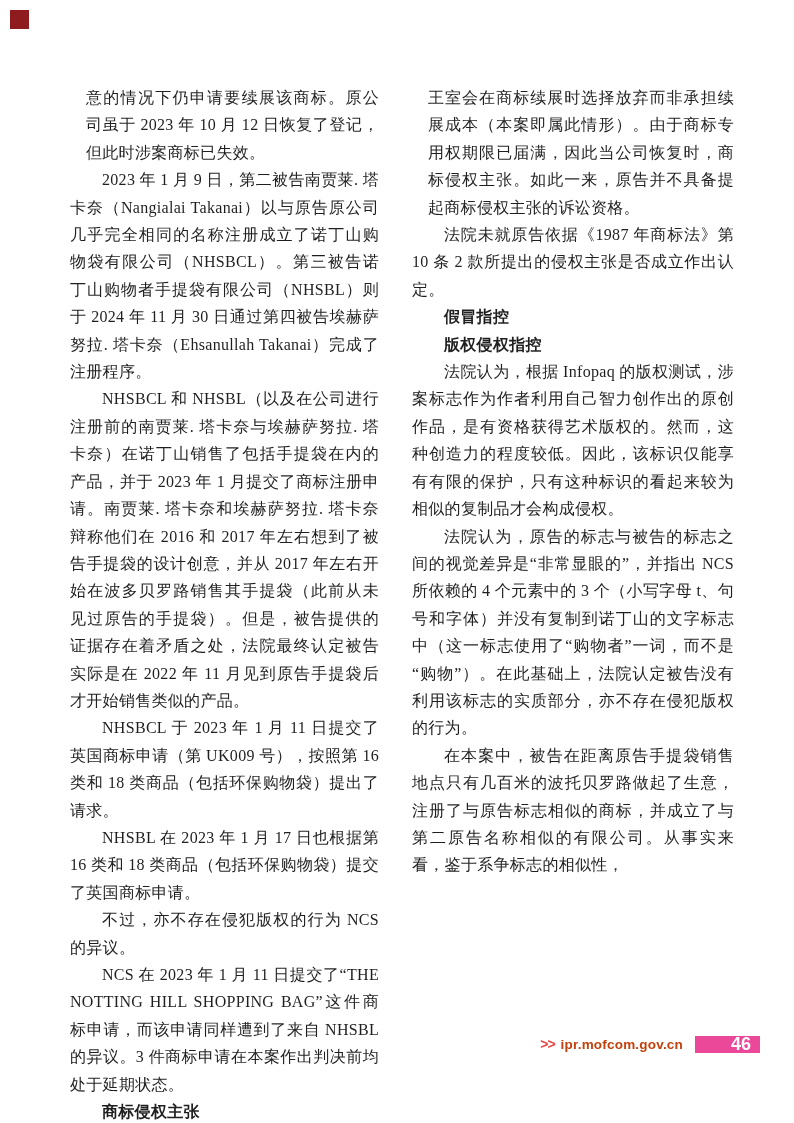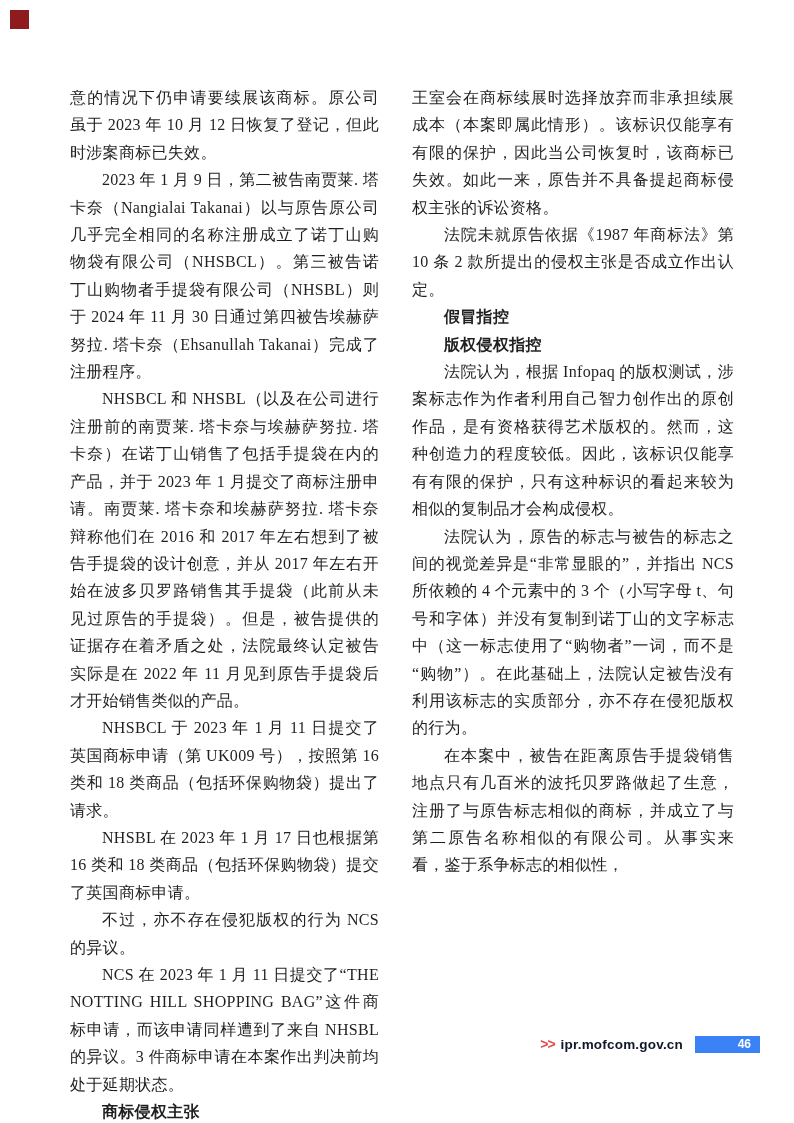--- a/index.html
+++ b/index.html
@@ -34,21 +34,21 @@
     line-height: 27.4px;
     letter-spacing: 0.3px;
   }
   .column.left  { left: 70px;  width: 309px; }
   .column.right { left: 412px; width: 322px; }
   .column p {
     margin: 0;
     padding: 0;
     text-indent: 2em;
   }
-  .column p.cont { text-indent: 0; }
+  .column p.cont { text-indent: 0; margin-left: 16px; }
   .column p.heading {
     font-weight: bold;
     text-align: left;
   }
   .footer {
     position: absolute;
     top: 1035px;
     right: 34px;
     height: 18px;
     display: flex;
@@ -57,31 +57,31 @@
   }
   .footer .chevrons {
     color: #e64545;
     font-weight: bold;
     font-size: 14px;
     letter-spacing: -1px;
     margin-right: 6px;
     line-height: 18px;
   }
   .footer .site {
-    color: #0f172a;
+    color: #c2410c;
     font-weight: bold;
     font-size: 13.5px;
     letter-spacing: 0.2px;
     margin-right: 12px;
   }
   .footer .page-number-box {
-    background: #3b82f6;
+    background: #ec4899;
     color: #ffffff;
     font-weight: bold;
-    font-size: 12px;
+    font-size: 18px;
     width: 56px;
     height: 17px;
     line-height: 17px;
     text-align: right;
     padding-right: 9px;
   }
 </style>
 </head>
 <body>
 
@@ -94,21 +94,21 @@
       <p class="body">2023 年 1 月 9 日，第二被告南贾莱. 塔卡奈（Nangialai Takanai）以与原告原公司几乎完全相同的名称注册成立了诺丁山购物袋有限公司（NHSBCL）。第三被告诺丁山购物者手提袋有限公司（NHSBL）则于 2024 年 11 月 30 日通过第四被告埃赫萨努拉. 塔卡奈（Ehsanullah Takanai）完成了注册程序。</p>
       <p class="body">NHSBCL 和 NHSBL（以及在公司进行注册前的南贾莱. 塔卡奈与埃赫萨努拉. 塔卡奈）在诺丁山销售了包括手提袋在内的产品，并于 2023 年 1 月提交了商标注册申请。南贾莱. 塔卡奈和埃赫萨努拉. 塔卡奈辩称他们在 2016 和 2017 年左右想到了被告手提袋的设计创意，并从 2017 年左右开始在波多贝罗路销售其手提袋（此前从未见过原告的手提袋）。但是，被告提供的证据存在着矛盾之处，法院最终认定被告实际是在 2022 年 11 月见到原告手提袋后才开始销售类似的产品。</p>
       <p class="body">NHSBCL 于 2023 年 1 月 11 日提交了英国商标申请（第 UK009 号），按照第 16 类和 18 类商品（包括环保购物袋）提出了请求。</p>
       <p class="body">NHSBL 在 2023 年 1 月 17 日也根据第 16 类和 18 类商品（包括环保购物袋）提交了英国商标申请。</p>
       <p class="body">不过，亦不存在侵犯版权的行为 NCS 的异议。</p>
       <p class="body">NCS 在 2023 年 1 月 11 日提交了“THE NOTTING HILL SHOPPING BAG”这件商标申请，而该申请同样遭到了来自 NHSBL 的异议。3 件商标申请在本案作出判决前均处于延期状态。</p>
       <p class="heading">商标侵权主张</p>
     </div>
 
   <div class="column right">
-      <p class="cont">王室会在商标续展时选择放弃而非承担续展成本（本案即属此情形）。该标识仅能享有有限的保护，因此当公司恢复时，该商标已失效。如此一来，原告并不具备提起商标侵权主张的诉讼资格。</p>
+      <p class="cont">王室会在商标续展时选择放弃而非承担续展成本（本案即属此情形）。由于商标专用权期限已届满，因此当公司恢复时，商标侵权主张。如此一来，原告并不具备提起商标侵权主张的诉讼资格。</p>
       <p class="body">法院未就原告依据《1987 年商标法》第 10 条 2 款所提出的侵权主张是否成立作出认定。</p>
       <p class="heading">假冒指控</p>
       <p class="heading">版权侵权指控</p>
       <p class="body">法院认为，根据 Infopaq 的版权测试，涉案标志作为作者利用自己智力创作出的原创作品，是有资格获得艺术版权的。然而，这种创造力的程度较低。因此，该标识仅能享有有限的保护，只有这种标识的看起来较为相似的复制品才会构成侵权。</p>
       <p class="body">法院认为，原告的标志与被告的标志之间的视觉差异是“非常显眼的”，并指出 NCS 所依赖的 4 个元素中的 3 个（小写字母 t、句号和字体）并没有复制到诺丁山的文字标志中（这一标志使用了“购物者”一词，而不是“购物”）。在此基础上，法院认定被告没有利用该标志的实质部分，亦不存在侵犯版权的行为。</p>
       <p class="body">在本案中，被告在距离原告手提袋销售地点只有几百米的波托贝罗路做起了生意，注册了与原告标志相似的商标，并成立了与第二原告名称相似的有限公司。从事实来看，鉴于系争标志的相似性，</p>
     </div>
 
   <div class="footer">
     <span class="chevrons">&gt;&gt;</span>

